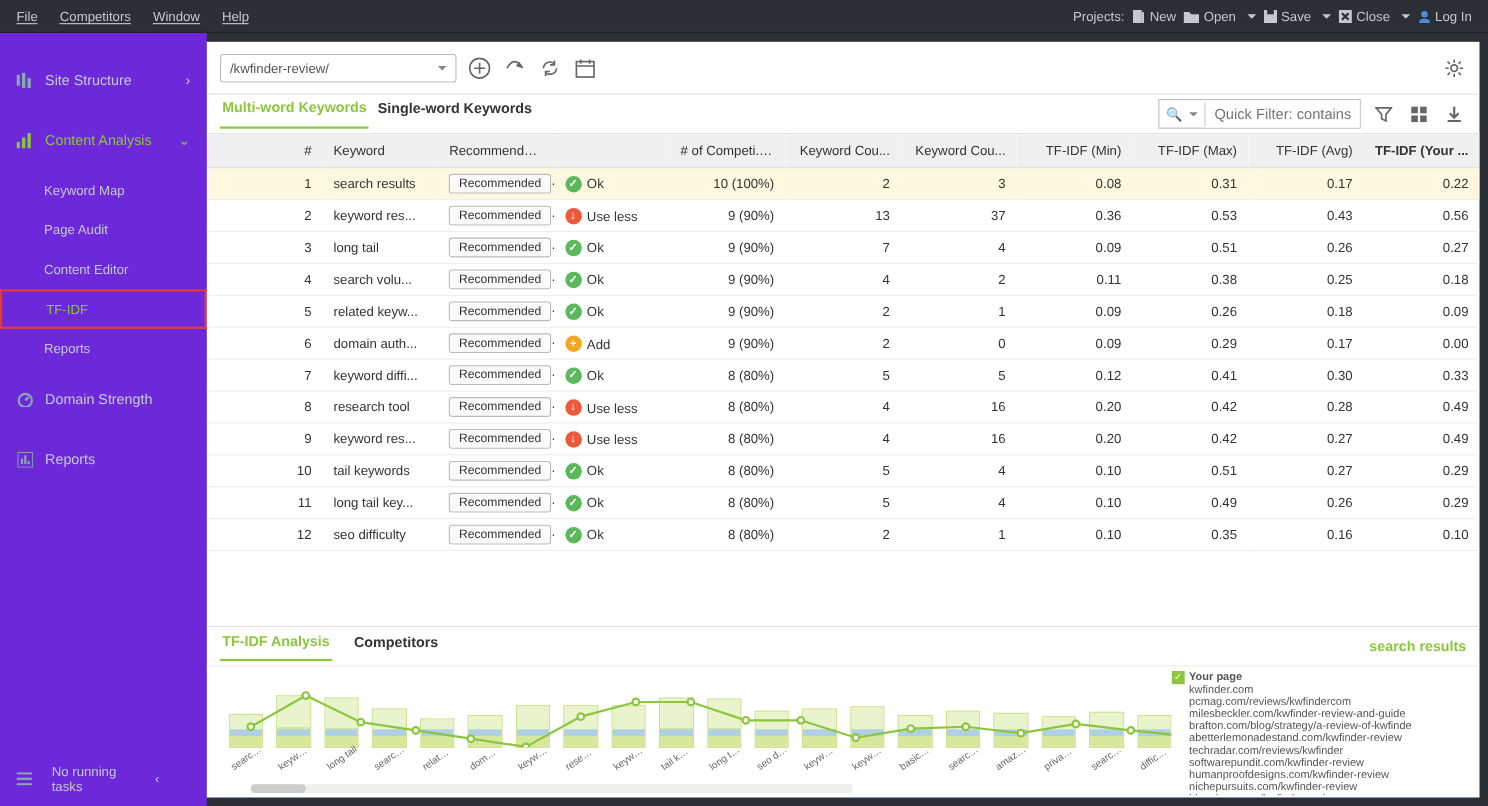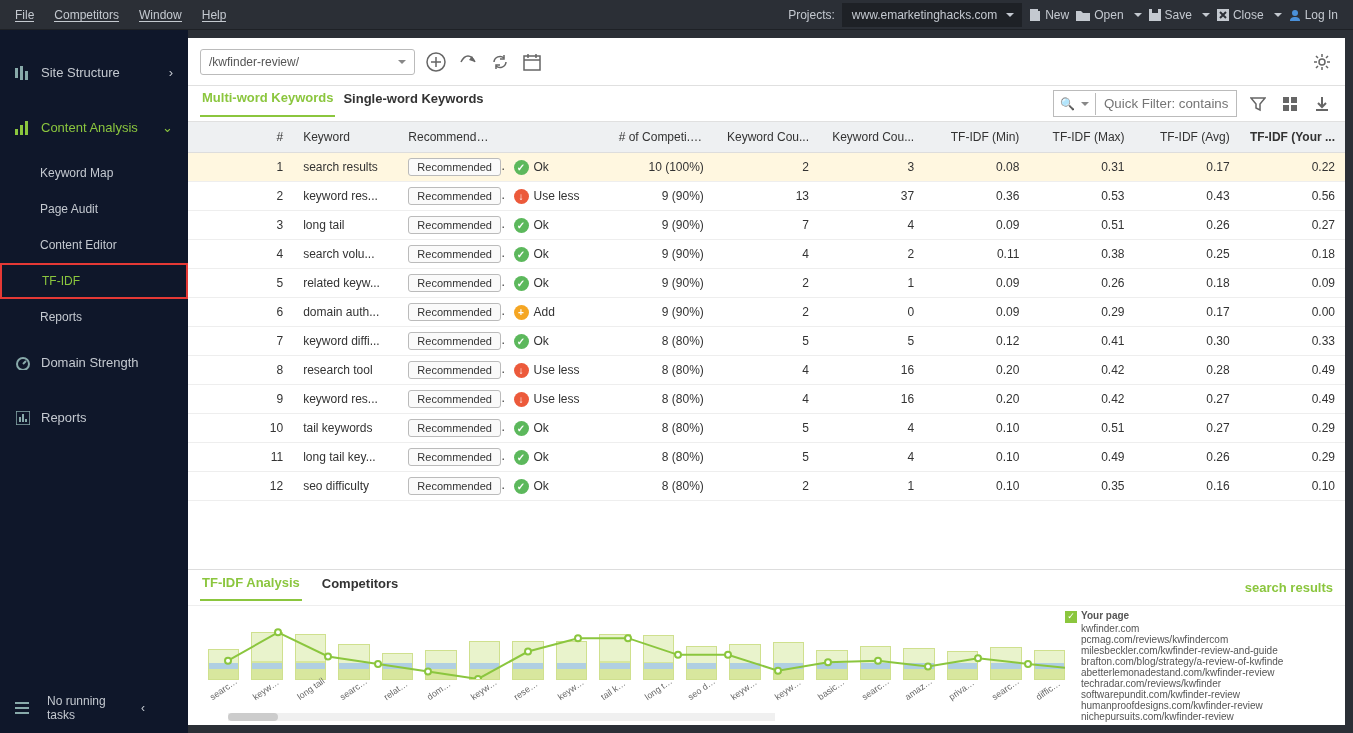--- a/index.html
+++ b/index.html
@@ -5,21 +5,21 @@
 *{margin:0;padding:0;box-sizing:border-box;font-family:Arial,sans-serif}
 body{background:#2b2f36;color:#c4c9d0;font-size:12px;overflow:hidden}
 .menubar{height:30px;background:#2b2f36;display:flex;align-items:center;padding:0 15px;gap:20px;color:#c4c9d0;border-bottom:1px solid #1e2126}
 .menubar-item{cursor:pointer;position:relative}
 .menubar-item::after{content:"";position:absolute;bottom:0;left:0;right:0;height:1px;background:#c4c9d0}
 .menubar-right{margin-left:auto;display:flex;align-items:center;gap:7px}
 .project-select{background:#1e2126;color:#c4c9d0;padding:5px 25px 5px 10px;border:none;min-width:170px;position:relative}
 .caret{width:0;height:0;border-left:4px solid transparent;border-right:4px solid transparent;border-top:4px solid #c4c9d0;display:inline-block;margin-left:6px;vertical-align:middle}
 .toolbar-btn{color:#c4c9d0;cursor:pointer;display:inline-flex;align-items:center;gap:4px}
 .top-shell{display:flex;height:703px}
-.sidebar{width:188px;background:#0f172a;flex-shrink:0;padding-top:15px}
+.sidebar{width:188px;background:#6d28d9;flex-shrink:0;padding-top:15px}
 .sb-item{height:55px;display:flex;align-items:center;padding:0 15px;color:#c4c9d0;cursor:pointer;gap:10px;font-size:13px}
 .sb-item.active{color:#8bc63e}
 .sb-sub{padding-left:40px;height:36px;display:flex;align-items:center;color:#c4c9d0;font-size:12px;cursor:pointer}
 .sb-sub.highlight{color:#8bc63e;border:2px solid #e53935}
 .sb-icon{width:16px;height:16px;display:inline-flex;align-items:center;justify-content:center}
 .chev{margin-left:auto}
 .bottom-task{position:absolute;bottom:0;left:0;width:160px;height:50px;display:flex;align-items:center;padding:0 15px;color:#c4c9d0;gap:18px}
 .main{flex:1;background:#fff;margin:8px 8px 8px 0;display:flex;flex-direction:column;min-width:0}
 .toolbar{height:48px;border-bottom:1px solid #e0e0e0;display:flex;align-items:center;padding:0 12px;gap:10px}
 .url-select{border:1px solid #bbb;padding:5px 30px 5px 8px;border-radius:3px;width:215px;color:#555;position:relative}
@@ -63,21 +63,20 @@
 </head>
 <body>
 
 <div class="menubar">
   <span class="menubar-item">File</span>
   <span class="menubar-item">Competitors</span>
   <span class="menubar-item">Window</span>
   <span class="menubar-item">Help</span>
   <div class="menubar-right">
     <span>Projects:</span>
-    <span class="project-select"><span>www.emarketinghacks.com</span><span class="caret" style="position:absolute;right:8px;top:10px"></span></span>
     <span class="toolbar-btn">
         <svg width="12" height="12" viewBox="0 0 12 12">
           <rect x="1" y="0" width="8" height="12" fill="#c4c9d0"></rect>
           <rect x="9" y="2" width="2" height="10" fill="#c4c9d0"></rect>
         </svg>
         <span>New</span>
       </span>
     <span class="toolbar-btn">
         <svg width="14" height="12">
           <path d="M0 2h5l2 2h7v8H0z" fill="#c4c9d0"></path>

